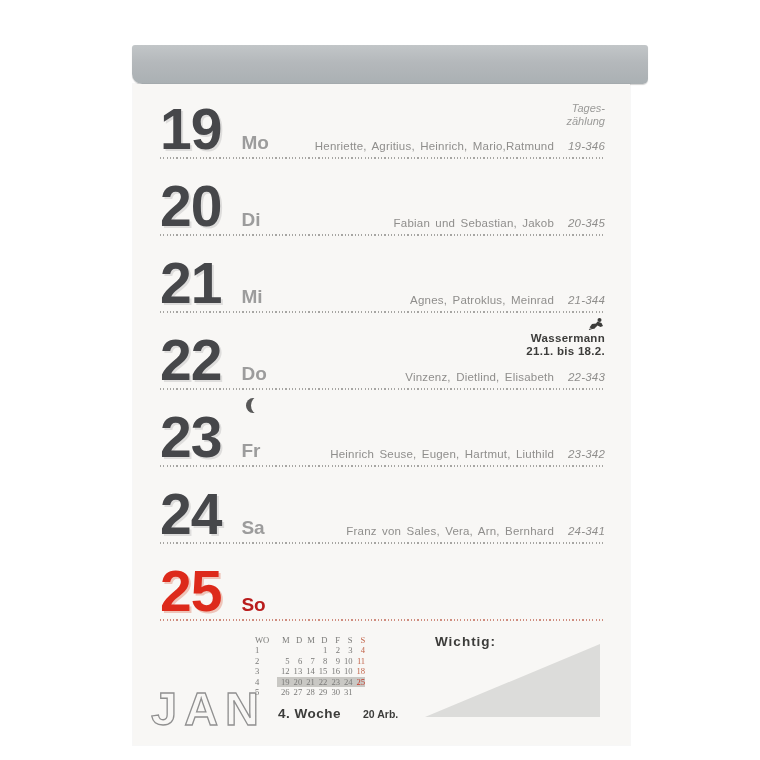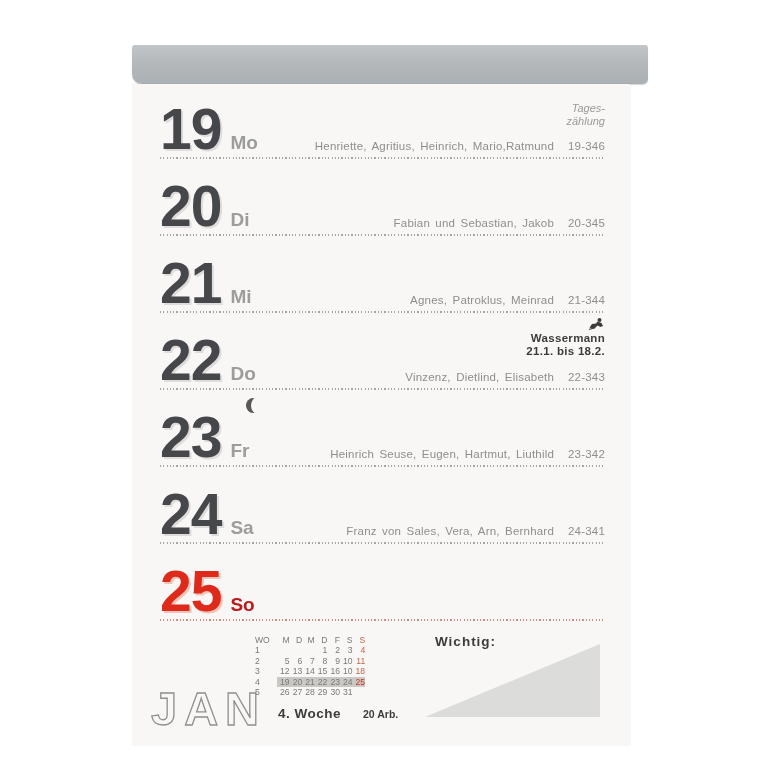--- a/index.html
+++ b/index.html
@@ -24,45 +24,45 @@
   .day-row{position:absolute;left:0;width:100%;height:77px;--dot:#a6a5a2;}
   .day-row::after{
     content:"";position:absolute;left:27px;right:25px;bottom:2px;height:2px;
     background:repeating-linear-gradient(90deg,var(--dot) 0 1.2px,transparent 1.2px 3.3px);
   }
   .daynum-wrap{position:absolute;left:27px;bottom:7px;display:flex;align-items:baseline;}
   .daynum{
     font-size:57px;font-weight:bold;line-height:0.78;letter-spacing:-1px;color:#46474a;
     text-shadow:2px 2px 0 rgba(130,130,130,0.22);
   }
-  .weekday{font-size:19px;font-weight:bold;color:#9c9c9c;margin-left:9px;}
+  .weekday{font-size:19px;font-weight:bold;color:#9c9c9c;margin-left:20px;}
   .names{
     position:absolute;right:25px;bottom:9px;font-size:11.5px;color:#8f8e8c;
     letter-spacing:0.2px;word-spacing:2px;white-space:nowrap;
   }
-  .names .count{margin-left:14px;}
+  .names .count{margin-left:14px;font-style:italic;}
   .day-row.sun .daynum{color:#dd2a1b;text-shadow:2px 2px 0 rgba(229,154,135,0.55);}
   .day-row.sun .weekday{color:#b91c1c;}
   .day-row.sun{--dot:#cf8d7f;}
   
   .tages{position:absolute;right:25px;top:18px;font-size:11px;line-height:13px;color:#9a9a98;text-align:right;font-style:italic;}
   
   .zodiac{position:absolute;right:25px;top:2px;text-align:right;line-height:13px;}
   .zodiac svg{display:block;margin-left:auto;margin-bottom:1px;}
   .zname,.zrange{font-size:11.5px;font-weight:bold;color:#3c3c3a;letter-spacing:0.3px;}
   
   .moon{position:absolute;left:113px;top:6px;width:14px;height:15px;border-radius:50%;background:#585858;}
   .moon::after{content:"";position:absolute;left:5px;top:-1px;width:14px;height:17px;border-radius:50%;background:#f8f7f5;}
   
   .footer{position:absolute;left:0;top:537px;width:100%;height:124px;}
   .jan-svg{position:absolute;left:16px;top:60px;}
   .minical{
     position:absolute;left:122px;top:14px;display:grid;
     grid-template-columns:22px repeat(7,12.6px);
-    font-size:8.6px;line-height:10.4px;color:#7a7a78;
+    font-size:8.6px;line-height:10.4px;color:#7a7a78;font-family:Liberation Serif, serif;
   }
   .minical .c{text-align:right;}
   .minical .wo{text-align:left;}
   .minical .sun{color:#c2654b;}
   .minical .hl{background:#c9c8c4;}
   .minical .today{color:#c63726;}
   .week-line{position:absolute;left:145px;top:85px;display:flex;align-items:baseline;}
   .week-label{font-size:13.5px;font-weight:bold;color:#3c3c3a;letter-spacing:0.5px;}
   .workdays{font-size:10.5px;font-weight:bold;color:#3c3c3a;margin-left:22px;}
   .wichtig{position:absolute;left:302px;top:13px;font-size:13.5px;font-weight:bold;color:#3c3c3a;letter-spacing:1px;}

